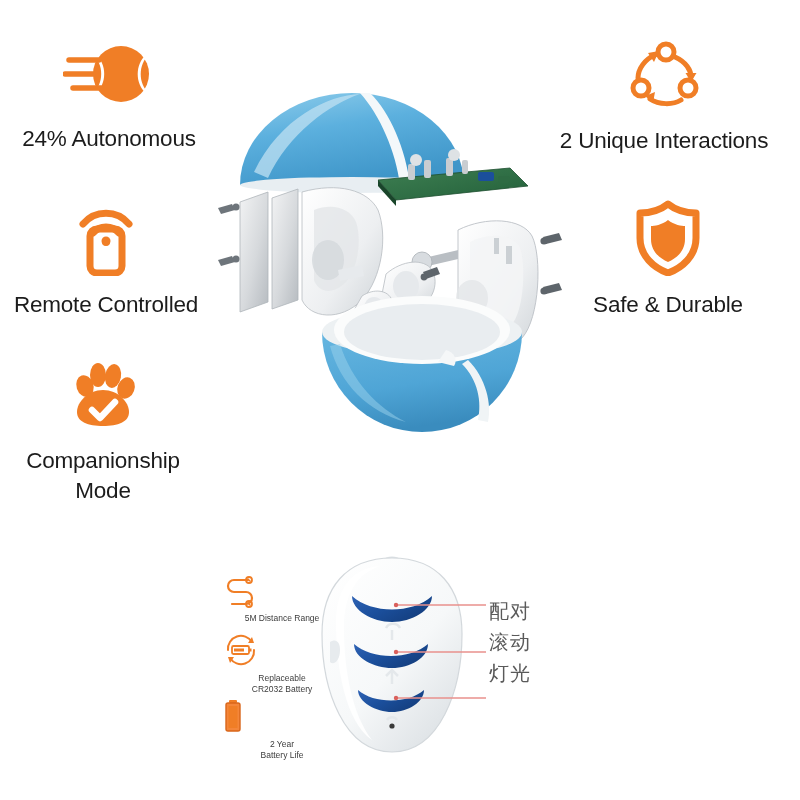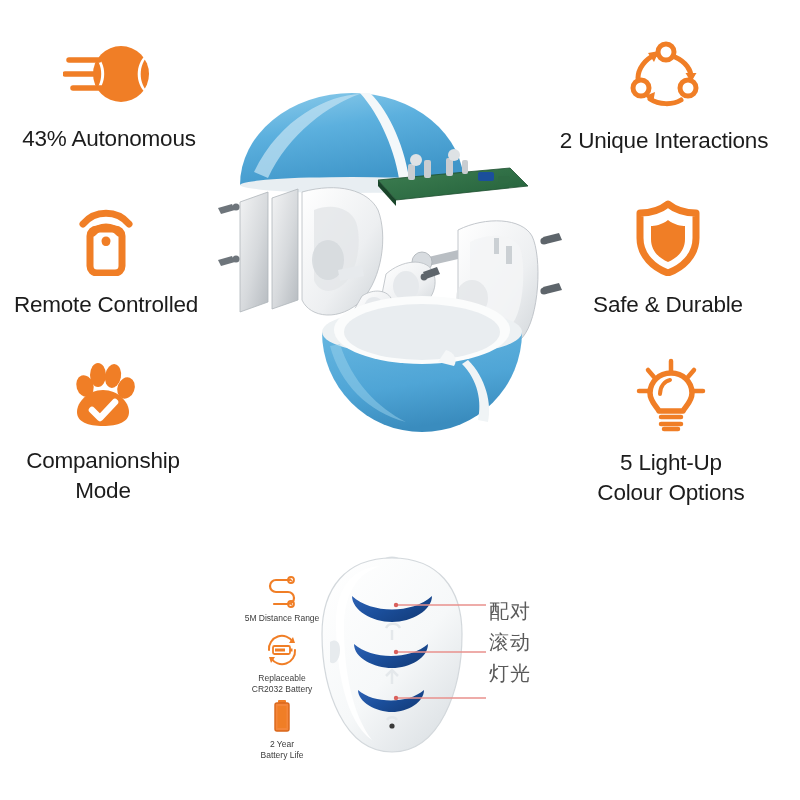--- a/index.html
+++ b/index.html
@@ -67,21 +67,20 @@
     left: 0;
     top: 530px;
     width: 800px;
     height: 270px;
   }
 
   .spec {
     position: absolute;
     display: flex;
     flex-direction: column;
-    align-items: center;
     width: 120px;
   }
   .spec .sicon { line-height: 0; }
   .spec .slabel {
     margin-top: 5px;
     font-size: 8.5px;
     color: #3c3c3c;
     text-align: center;
     line-height: 1.35;
     white-space: pre-line;
@@ -114,21 +113,21 @@
           <path d="M33 17 C44 26, 44 46, 33 55 L30 55 C41 46, 41 26, 30 17 Z" fill="#ffffff"></path>
           <path d="M83 17 C72 26, 72 46, 83 55 L86 55 C75 46, 75 26, 86 17 Z" fill="#ffffff"></path>
         </g>
         <g stroke="#F07E26" stroke-width="5.5" stroke-linecap="round">
           <line x1="6" y1="22" x2="36" y2="22"></line>
           <line x1="2" y1="36" x2="30" y2="36"></line>
           <line x1="10" y1="50" x2="38" y2="50"></line>
         </g>
       </svg>
     </span>
-    <span class="flabel">43% Autonomous</span>
+    <span class="flabel">24% Autonomous</span>
   </div>
 
   <div class="feature feat-companion">
     <span class="ficon">
       <svg width="76" height="74" viewBox="0 0 76 74">
         <g fill="#F07E26">
           <ellipse cx="20" cy="28" rx="8.5" ry="11" transform="rotate(-18 20 28)"></ellipse>
           <ellipse cx="33" cy="17" rx="8" ry="12"></ellipse>
           <ellipse cx="48" cy="18" rx="8" ry="12" transform="rotate(10 48 18)"></ellipse>
           <ellipse cx="61" cy="30" rx="8.5" ry="11" transform="rotate(20 61 30)"></ellipse>
@@ -181,42 +180,20 @@
   <div class="feature feat-safe">
     <span class="ficon">
       <svg width="72" height="76" viewBox="0 0 72 76">
         <path d="M36 4 C26 12, 14 13, 8 13 L8 38 C8 56, 22 68, 36 73 C50 68, 64 56, 64 38 L64 13 C58 13, 46 12, 36 4 Z" fill="none" stroke="#F07E26" stroke-width="7" stroke-linejoin="round"></path>
         <path d="M36 20 C30 25, 22 26, 19 26 L19 39 C19 51, 27 58, 36 62 C45 58, 53 51, 53 39 L53 26 C50 26, 42 25, 36 20 Z" fill="#F07E26"></path>
       </svg>
     </span>
     <span class="flabel">Safe &amp; Durable</span>
   </div>
 
-  <div class="feature feat-light">
-    <span class="ficon">
-      <svg width="76" height="76" viewBox="0 0 76 76">
-        <g stroke="#F07E26" stroke-width="4.5" stroke-linecap="round">
-          <line x1="38" y1="3" x2="38" y2="13"></line>
-          <line x1="15" y1="12" x2="21" y2="19"></line>
-          <line x1="61" y1="12" x2="55" y2="19"></line>
-          <line x1="6" y1="33" x2="15" y2="33"></line>
-          <line x1="70" y1="33" x2="61" y2="33"></line>
-        </g>
-        <path d="M38 15 C26 15, 17 24, 17 35 C17 43, 23 48, 26 53 L50 53 C53 48, 59 43, 59 35 C59 24, 50 15, 38 15 Z" fill="none" stroke="#F07E26" stroke-width="5.5" stroke-linejoin="round"></path>
-        <path d="M27 36 C27 28, 32 23, 37 22" fill="none" stroke="#F07E26" stroke-width="4" stroke-linecap="round"></path>
-        <g stroke="#F07E26" stroke-width="4.5" stroke-linecap="round">
-          <line x1="28" y1="59" x2="48" y2="59"></line>
-          <line x1="28" y1="66" x2="48" y2="66"></line>
-        </g>
-        <path d="M31 71 L45 71" stroke="#F07E26" stroke-width="4.5" stroke-linecap="round"></path>
-      </svg>
-    </span>
-    <span class="flabel">5 Light-Up
-Colour Options</span>
-  </div>
 
   <div class="product">
     <svg width="390" height="400" viewBox="0 0 390 400">
       <defs>
         <linearGradient id="domeG" x1="0" y1="0" x2="0.4" y2="1">
           <stop offset="0%" stop-color="#8FCDEB"></stop>
           <stop offset="45%" stop-color="#5CB0DE"></stop>
           <stop offset="100%" stop-color="#3F96C9"></stop>
         </linearGradient>
         <linearGradient id="bowlG" x1="0" y1="0" x2="0.3" y2="1">

